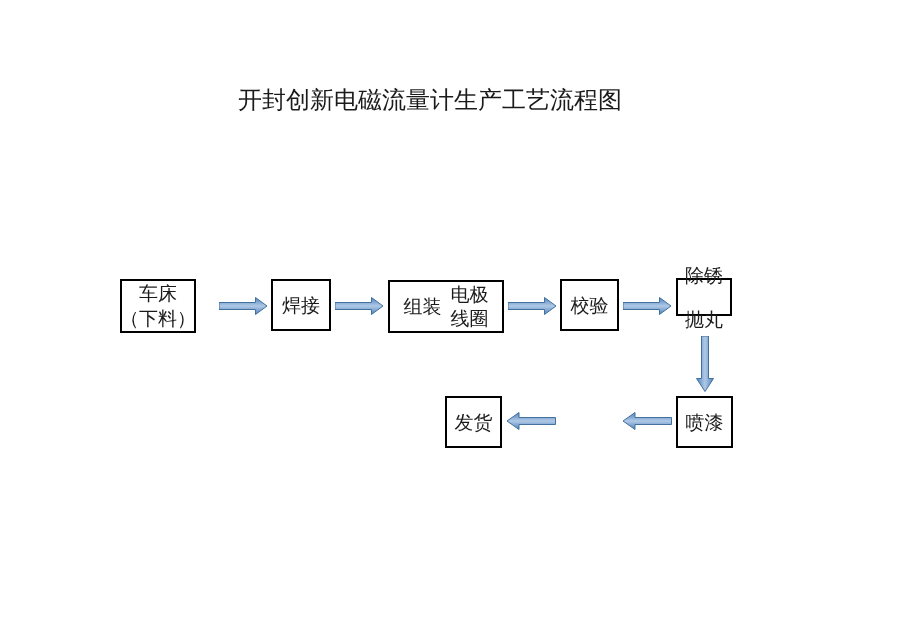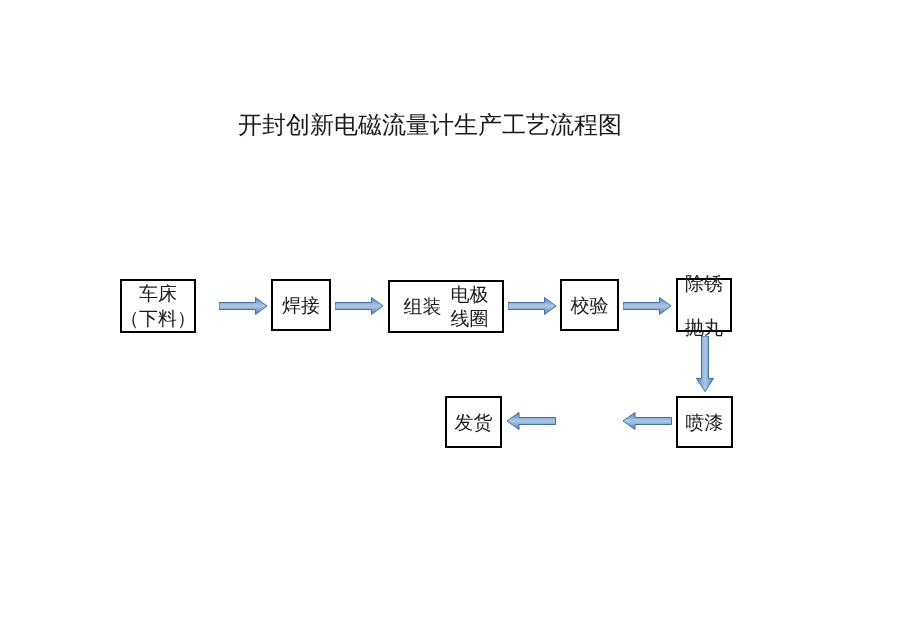--- a/index.html
+++ b/index.html
@@ -11,21 +11,21 @@
     position: relative;
     width: 905px;
     height: 628px;
     background: #ffffff;
     overflow: hidden;
     font-family: "Liberation Serif", "DejaVu Serif", serif;
   }
   .diagram-title {
     position: absolute;
     left: 238px;
-    top: 110px;
+    top: 85px;
     font-size: 24px;
     line-height: 30px;
     color: #1a1a1a;
     white-space: nowrap;
   }
   .box {
     position: absolute;
     box-sizing: border-box;
     background: #ffffff;
     border: 2px solid #000000;
@@ -37,21 +37,21 @@
     font-size: 19px;
     line-height: 25px;
     color: #1a1a1a;
     white-space: nowrap;
   }
   .box-lathe     { left: 120px; top: 279px; width: 76px;  height: 54px; }
   .box-weld      { left: 271px; top: 279px; width: 60px;  height: 52px; }
   .box-assemble  { left: 388px; top: 280px; width: 116px; height: 53px;
                    flex-direction: row; gap: 9px; }
   .box-calibrate { left: 560px; top: 279px; width: 59px;  height: 52px; align-items: center; }
-  .box-derust    { left: 676px; top: 278px; width: 56px;  height: 54px; gap: 19px; }
+  .box-derust    { left: 676px; top: 278px; width: 56px;  height: 38px; gap: 19px; }
   .box-paint     { left: 676px; top: 396px; width: 57px;  height: 52px; }
   .box-pack      { left: 560px; top: 396px; width: 58px;  height: 52px; }
   .box-ship      { left: 445px; top: 396px; width: 57px;  height: 52px; }
   .sub-col {
     display: flex;
     flex-direction: column;
     align-items: center;
     line-height: 24px;
   }
   .arrow { position: absolute; display: block; }

